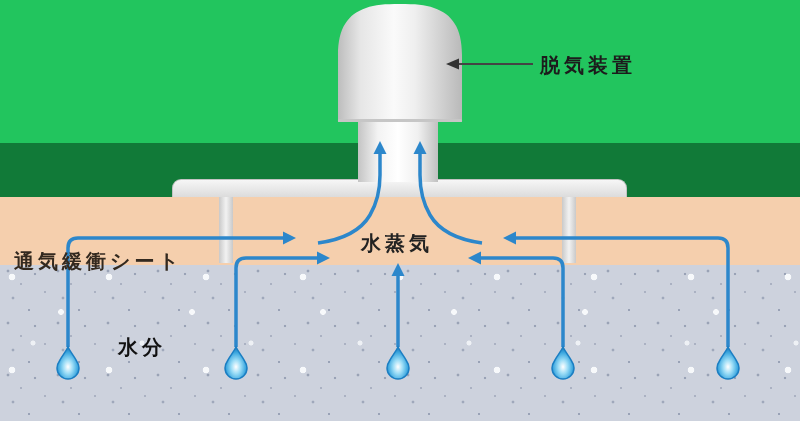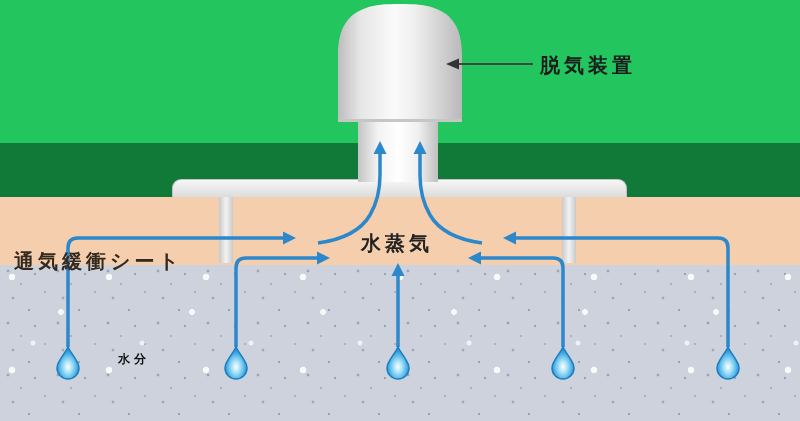--- a/index.html
+++ b/index.html
@@ -41,21 +41,21 @@
   .leg{
     top:197px;width:14px;height:66px;
     background:linear-gradient(90deg,#c9c9c9,#f2f2f2 50%,#c9c9c9);
   }
   #leg-left{left:219px;} #leg-right{left:562px;}
   #overlay{position:absolute;left:0;top:0;}
   .lbl{position:absolute;font-weight:bold;color:#1c1c1c;white-space:nowrap;}
   #lbl-device{left:540px;top:52px;font-size:20px;letter-spacing:4px;}
   #lbl-sheet{left:14px;top:216px;font-size:20px;letter-spacing:4px;color:#33291f;margin-top:32px;}
   #lbl-vapor{left:361px;top:230px;font-size:20px;letter-spacing:4px;color:#222;}
-  #lbl-moist{left:118px;top:351px;font-size:12px;letter-spacing:4px;color:#111;}
+  #lbl-moist{left:118px;top:334px;font-size:20px;letter-spacing:4px;color:#111;}
   #lbl-concrete{left:615px;top:379px;font-size:19px;letter-spacing:1px;color:#111;}
 </style>
 </head>
 <body>
 
 <div id="canvas">
 
   <div class="layer" id="concrete"></div>
   <div class="layer" id="pink"></div>
   <div class="layer green" id="green-left"></div>

